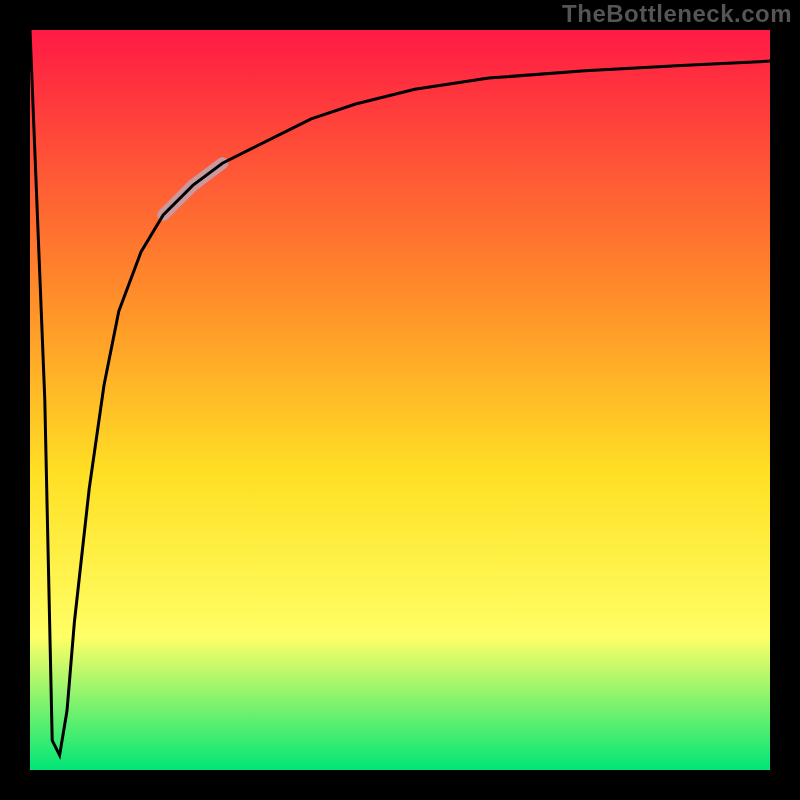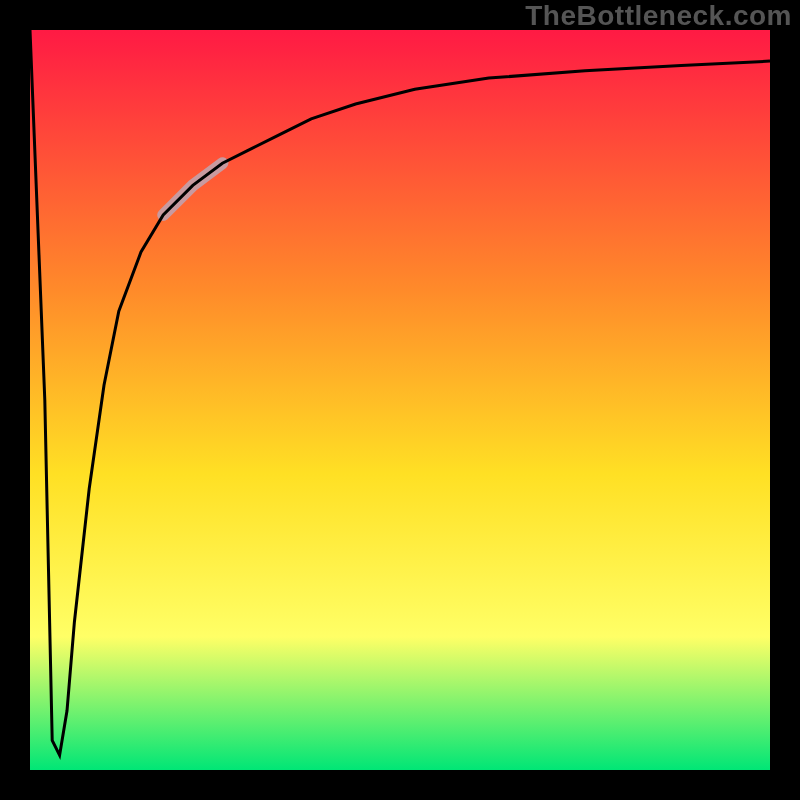--- a/index.html
+++ b/index.html
@@ -15,21 +15,21 @@
     top: 0;
     left: 0;
     width: 800px;
     height: 800px;
   }
   .watermark {
     position: absolute;
     top: 0;
     right: 8px;
     font-family: Arial, Helvetica, sans-serif;
-    font-size: 28px;
+    font-size: 24px;
     font-weight: 600;
     color: #555;
     letter-spacing: 0.5px;
     user-select: none;
   }
 </style>
 </head>
 <body>
 
 <svg class="frame" viewBox="0 0 800 800" preserveAspectRatio="none">

